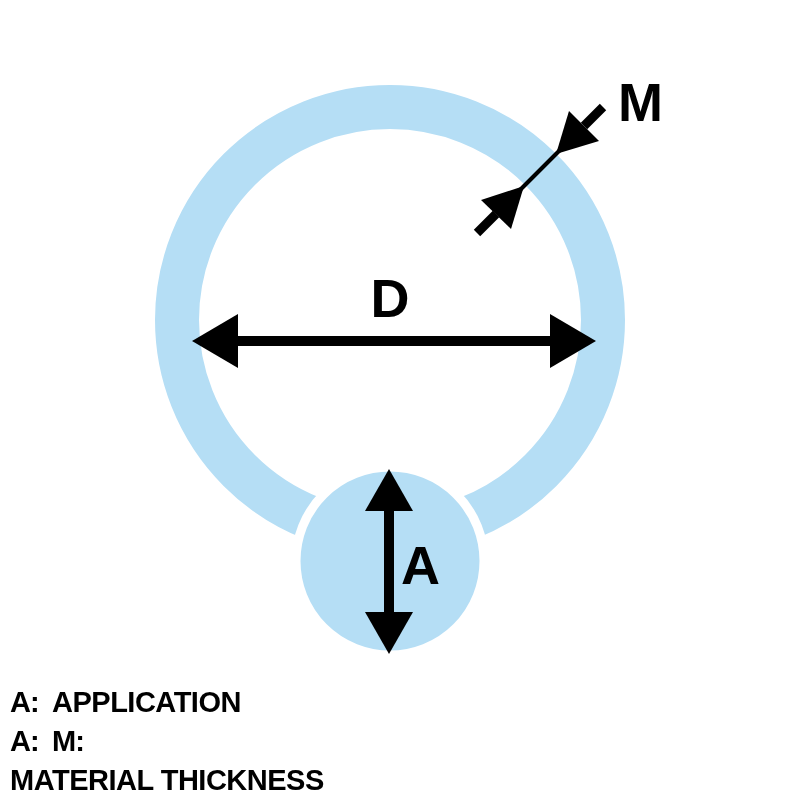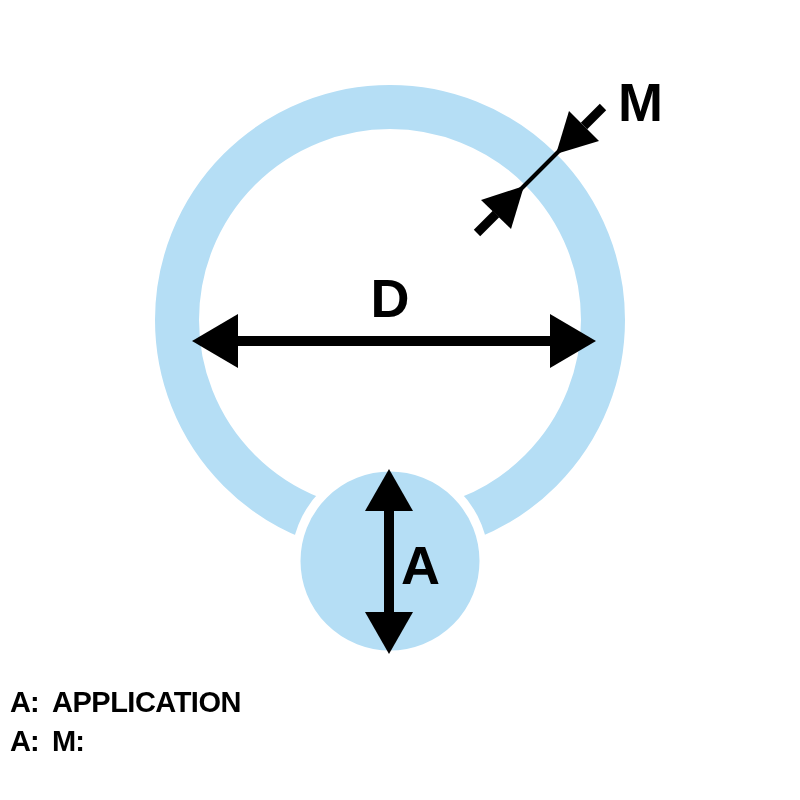--- a/index.html
+++ b/index.html
@@ -93,15 +93,16 @@
     <text class="dim-label" x="618" y="121" text-anchor="start">M</text>
   </svg>
 
   <div class="legend">
     <span class="key">A:</span>
     <span class="val">APPLICATION</span>
 
     <span class="key">A:</span>
 
     <span class="key">M:</span>
+    <span class="val">MATERIAL THICKNESS</span>
   </div>
 
 </div>
 
 </body></html>

